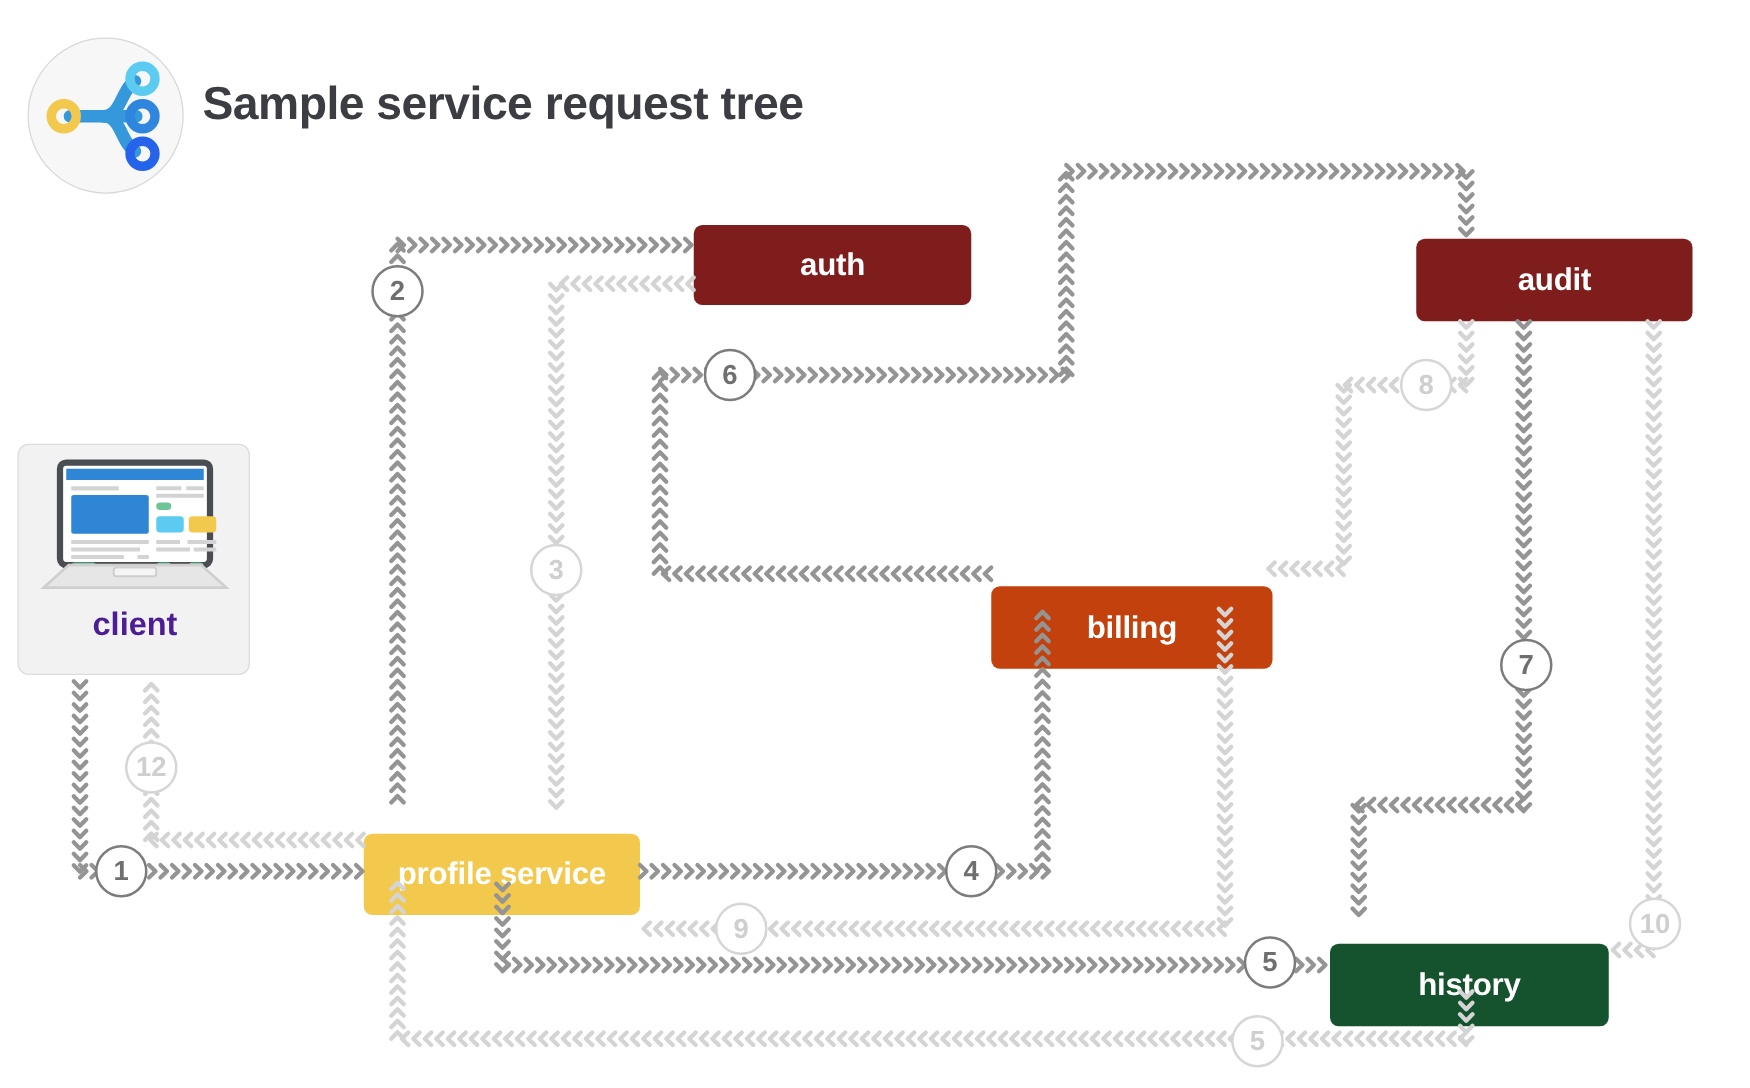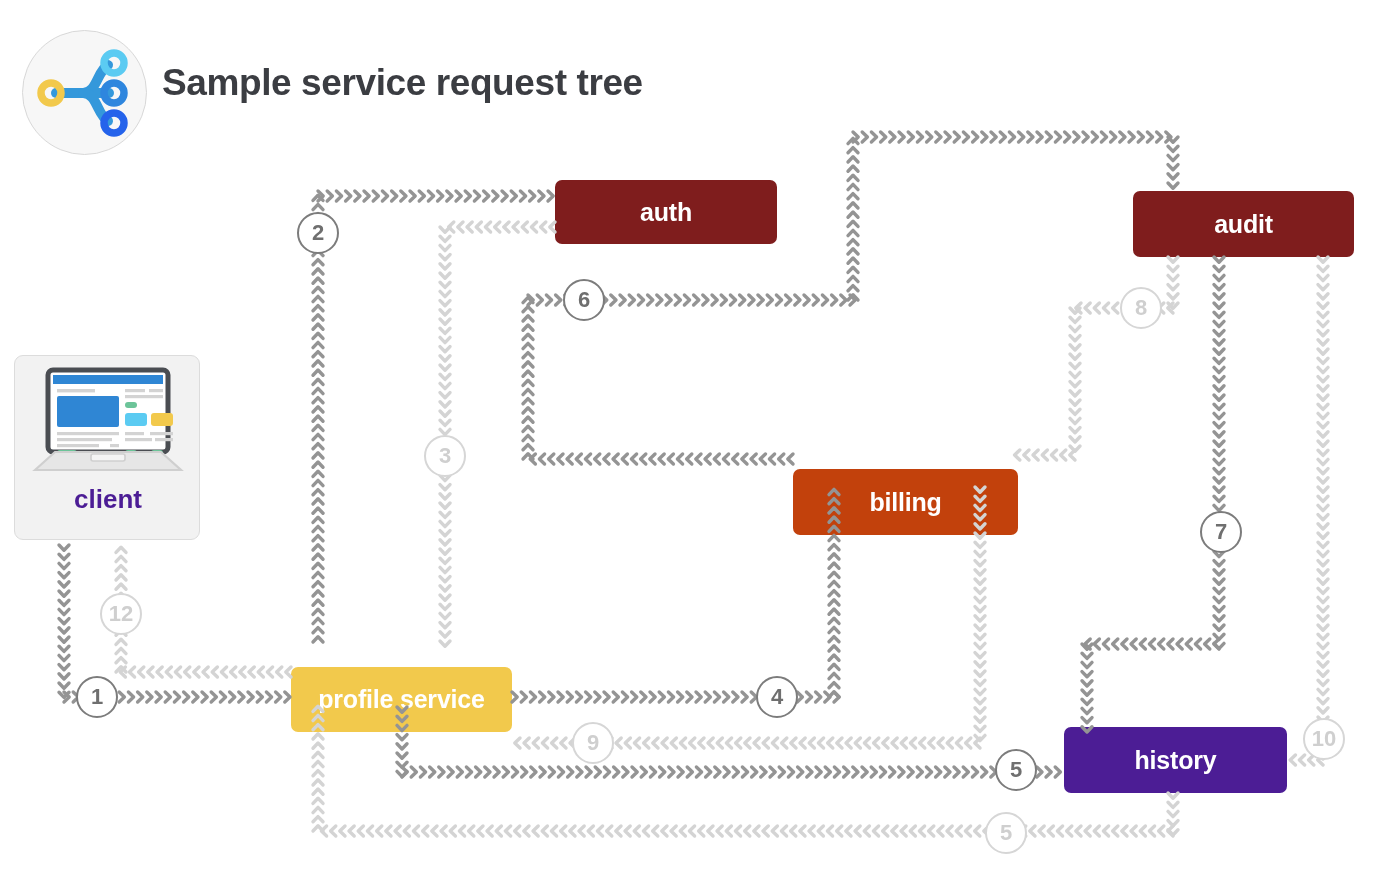--- a/index.html
+++ b/index.html
@@ -994,21 +994,21 @@
       <path d="M20 108 L40 90 L146 90 L166 108 Z" fill="#e6e6e6" stroke="#cfcfcf" stroke-width="2.2"></path>
       <rect x="76" y="92" width="34" height="7" rx="2" fill="#f4f4f4" stroke="#cfcfcf" stroke-width="1.6"></rect>
     </svg>
     <div class="client-label">client</div>
   </div>
 
   <div class="node" id="node-auth" style="background: #7f1d1d;">auth</div>
   <div class="node" id="node-audit" style="background: #7f1d1d;">audit</div>
   <div class="node" id="node-billing" style="background: #c2410c; margin-top: 48px;">billing</div>
   <div class="node" id="node-profile" style="background: rgb(242, 201, 76); margin-top: 25px;">profile service</div>
-  <div class="node" id="node-history" style="background: #4c1d95;">history</div>
+  <div class="node" id="node-history" style="background: #14532d; margin-top: 28px;">history</div>
 
   <div id="badge-layer">
       <div class="badge dark" style="left: 64px; top: 676px;">1</div>
       <div class="badge dark" style="left: 285px; top: 212px;">2</div>
       <div class="badge light" style="left: 412px; top: 435px;">3</div>
       <div class="badge dark" style="left: 744px; top: 676px;">4</div>
       <div class="badge dark" style="left: 983px; top: 749px;">5</div>
       <div class="badge dark" style="left: 551px; top: 279px;">6</div>
       <div class="badge dark" style="left: 1188px; top: 511px;">7</div>
       <div class="badge light" style="left: 1108px; top: 287px;">8</div>

